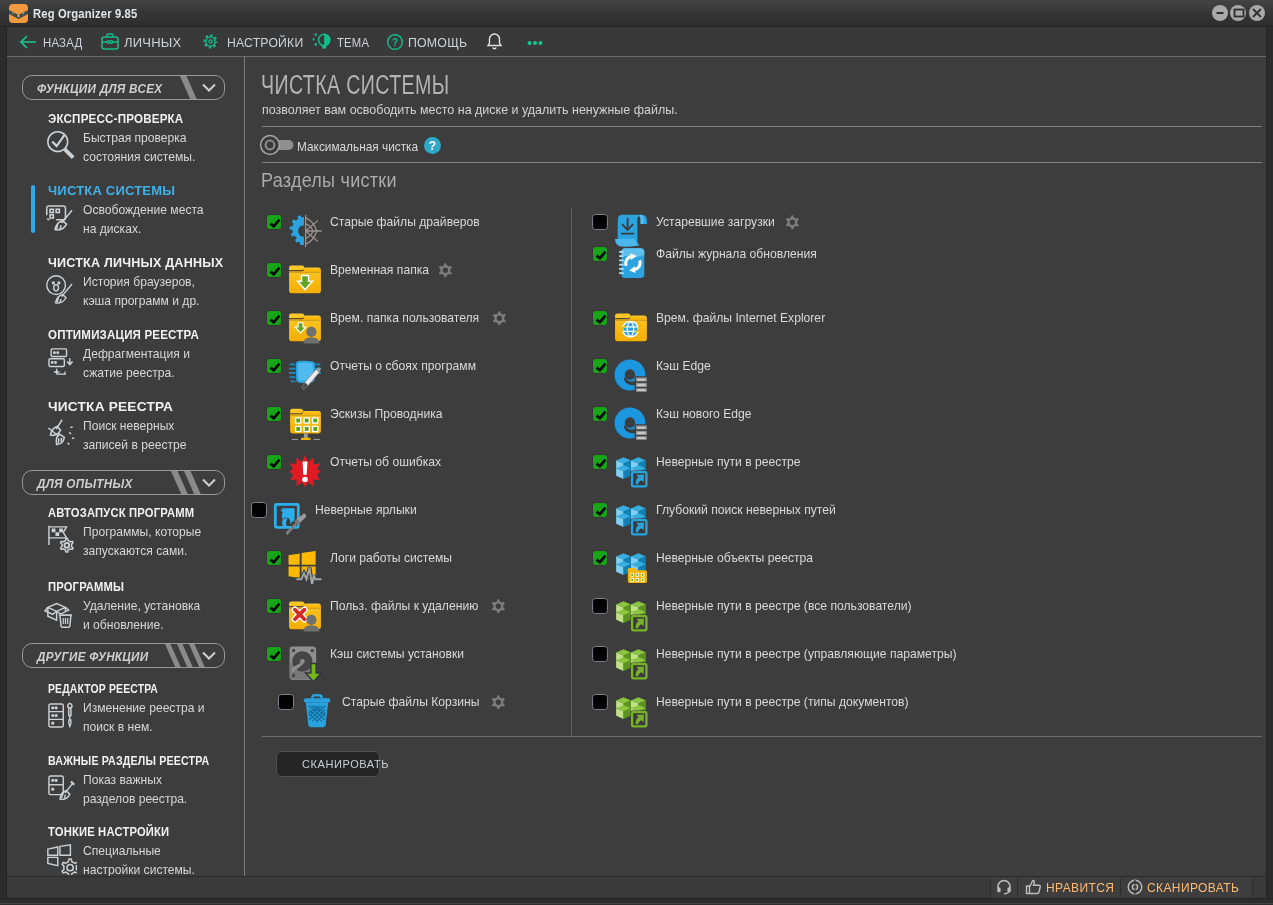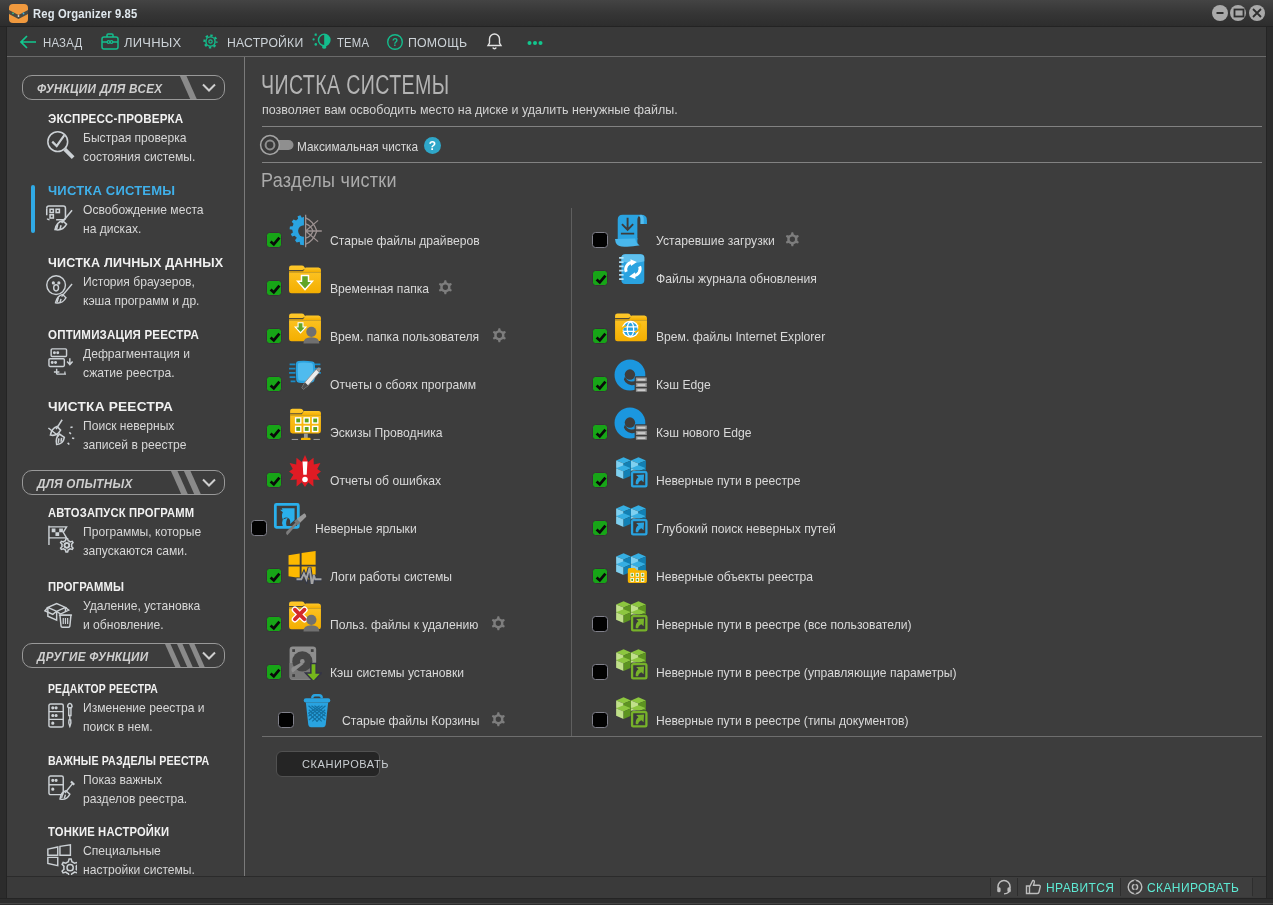--- a/index.html
+++ b/index.html
@@ -17,34 +17,34 @@
 .shead .txt{position:absolute;left:14px;top:5px;font-size:13px;font-weight:bold;color:#cfcfcf;letter-spacing:0.3px;transform:scaleX(0.9);transform-origin:left top;white-space:nowrap;}
 .stripe{position:absolute;top:-5px;width:6px;height:36px;background:#8a8a8a;transform:rotate(-24deg);}
 .chev{position:absolute;top:8px;width:16px;height:10px;}
 .sititle{font-size:13px;font-weight:bold;color:#f2f2f2;letter-spacing:0.2px;}
 .sidesc{font-size:13px;color:#d7d7d7;line-height:18.5px;transform:scaleX(0.93);transform-origin:left top;white-space:nowrap;}
 .ctext{color:#d9d9d9;font-size:13px;}
 h1#ctitle{left:261px;top:70px;font-size:27px;font-weight:400;color:#b4b4b4;letter-spacing:0.5px;margin:0;transform:scaleX(0.727);transform-origin:left top;white-space:nowrap;}
 #csub{left:262px;top:102px;font-size:13px;color:#d2d2d2;transform:scaleX(0.96);transform-origin:left top;white-space:nowrap;}
 .hline{height:1px;background:#5a5a5a;}
 #rztitle{left:261px;top:169px;font-size:20px;font-weight:400;color:#ababab;letter-spacing:0.3px;transform:scaleX(0.9);transform-origin:left top;white-space:nowrap;}
-.row{position:absolute;height:34px;display:flex;align-items:flex-end;}
+.row{position:absolute;height:34px;display:flex;align-items:flex-start;}
 .cb{width:16px;height:16px;border-radius:3.5px;box-sizing:border-box;flex:none;}
 .cb.on{background:#17a517;border:1px solid #393139;}
 .cb.off{background:#020202;border:1.5px solid #80808a;}
 .icon32{width:34px;height:34px;margin-left:6px;flex:none;}
 .rlabel{margin-left:8px;font-size:13px;color:#d9d9d9;white-space:nowrap;transform:scaleX(0.934);transform-origin:left center;}
 .rgear{margin-left:1px;flex:none;}
 #colsep{left:571px;top:208px;width:1px;height:528px;background:#5f5f5f;}
 #scanbtn{left:276px;top:751px;width:104px;height:26px;background:#252525;border:1px solid #515151;
  border-radius:6px;box-sizing:border-box;color:#c9ced2;font-size:11px;letter-spacing:0.6px;
  display:flex;align-items:center;justify-content:center;padding-left:35px;}
 #bottombar{left:7px;top:876px;width:1259px;height:22px;background:#3a3a3a;border-top:1px solid #2b2b2b;box-sizing:border-box;}
 #bottomframe{left:0;top:898px;width:1273px;height:7px;background:#2d2d2d;border-top:1px solid #242424;box-sizing:border-box;}
-.bbtxt{top:881px;font-size:12px;color:#5eead4;letter-spacing:0.4px;}
+.bbtxt{top:881px;font-size:12px;color:#fdba74;letter-spacing:0.4px;}
 .bbsep{top:878px;width:1px;height:18px;background:#2e2e2e;}
 </style></head>
 <body>
 <svg width="0" height="0" style="position:absolute">
 <defs>
 <linearGradient id="gfold" x1="0" y1="0" x2="0" y2="1">
         <stop offset="0" stop-color="#ffc82a"></stop>
         <stop offset="1" stop-color="#f3ae00"></stop>
       </linearGradient>
 <g id="gearpath">
@@ -701,21 +701,21 @@
 <div class="row" style="left:592px;top:214px">
     <div class="cb off" style="position:relative"></div>
     <svg class="icon32" viewBox="0 0 32 32">
       <use href="#i-scroll"></use>
     </svg>
     <span class="rlabel">Устаревшие загрузки</span>
     <svg class="rgear" width="17" height="17" viewBox="0 0 17 17">
       <use href="#mgear" fill="#7d7d7d"></use>
     </svg>
   </div>
-<div class="row" style="left:592px;top:252px">
+<div class="row" style="left:592px;top:246px">
     <div class="cb on" style="position:relative">
       <svg width="16" height="16" viewBox="0 0 16 16" style="position:absolute;left:0;top:0">
         <path d="M3.6 8.4 L6.8 11.4 L12.4 4.6" fill="none" stroke="#0a0a0a" stroke-width="2.7"></path>
       </svg>
     </div>
     <svg class="icon32" viewBox="0 0 32 32">
       <use href="#i-journal"></use>
     </svg>
     <span class="rlabel">Файлы журнала обновления</span>
   </div>

